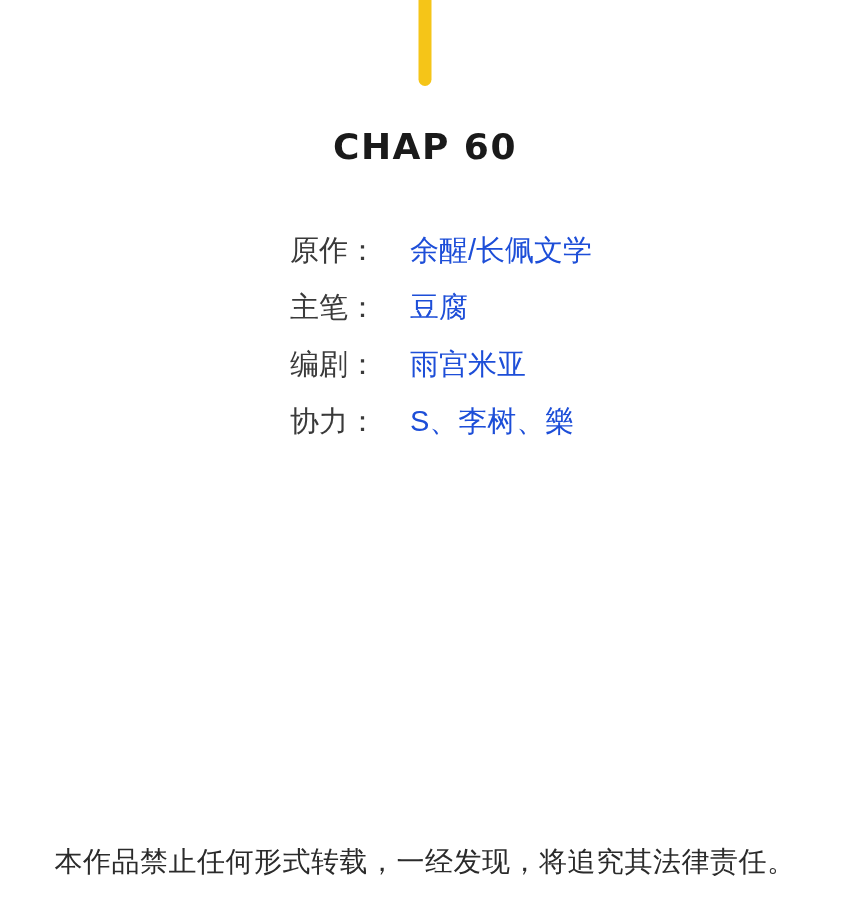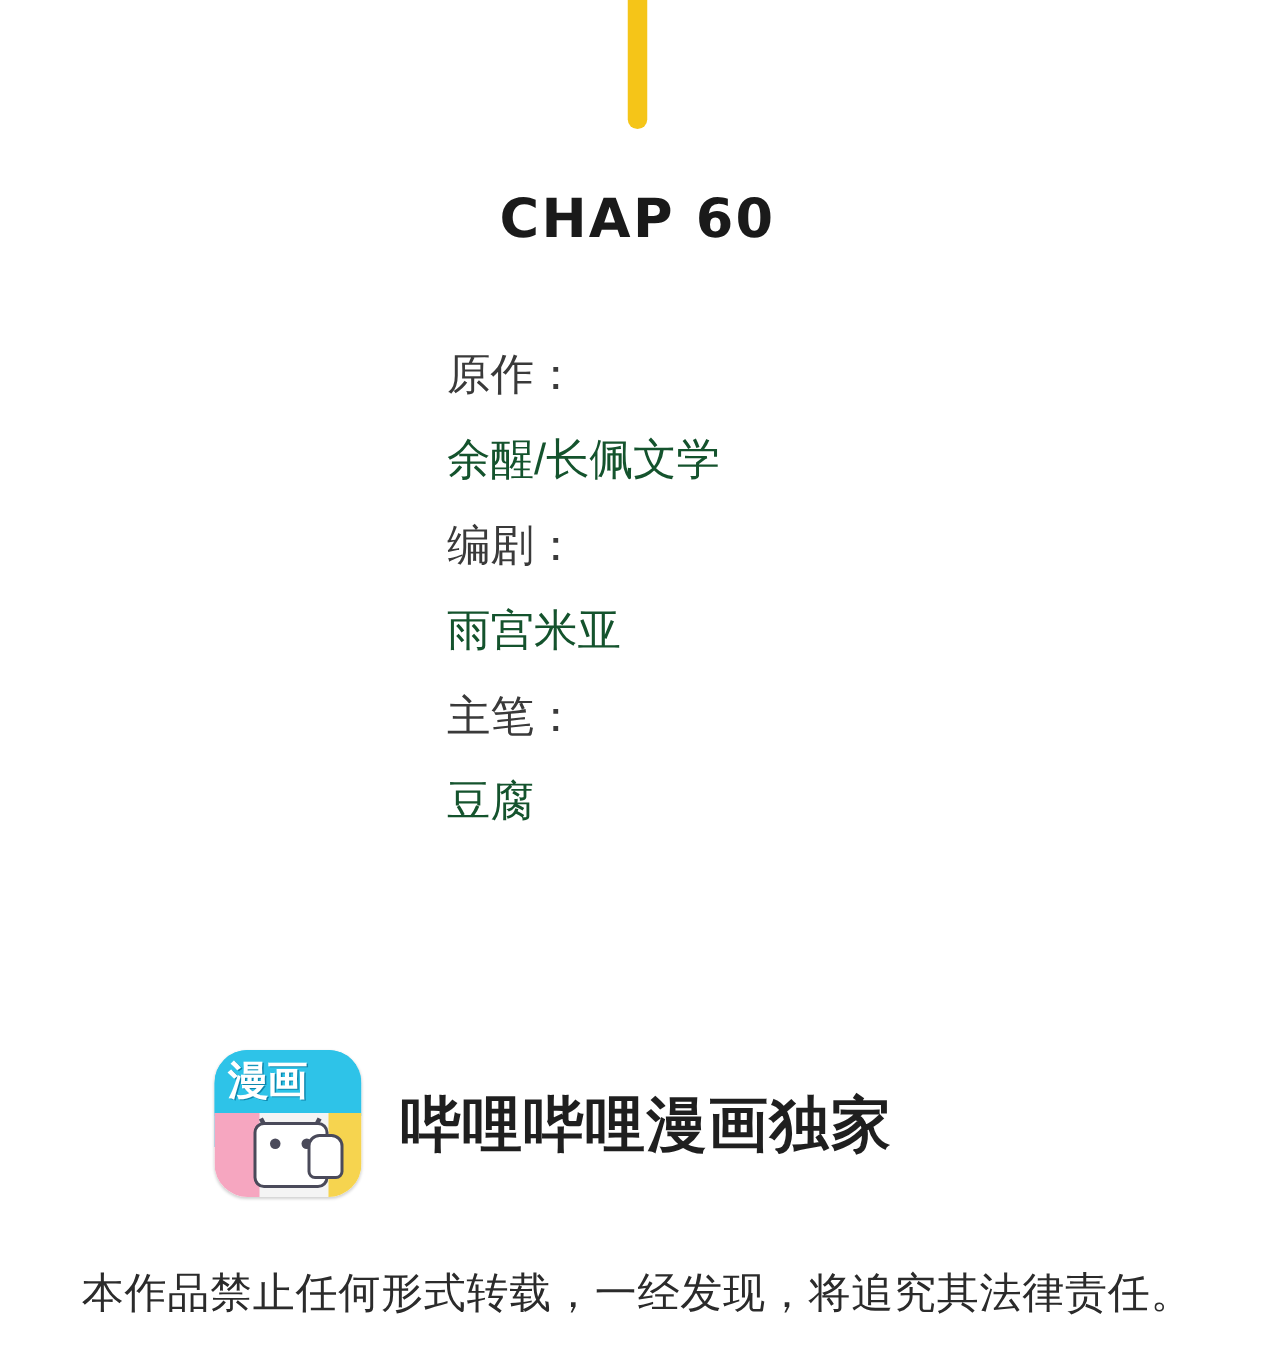--- a/index.html
+++ b/index.html
@@ -56,30 +56,29 @@
     left: 290px;
     width: 480px;
   }
   .credit-row {
     display: flex;
     align-items: baseline;
     font-size: 29px;
     line-height: 57px;
     color: #3a3a3a;
     white-space: nowrap;
-    flex-direction: column;
   }
   .credit-label {
     display: inline-block;
     min-width: 112px;
   }
   .credit-value {
     display: inline-block;
     margin-left: 8px;
-    color: #14532d;
+    color: #1d4ed8;
   }
 
   
   .brand-row {
     position: absolute;
     top: 700px;
     left: 143px;
     display: flex;
     align-items: center;
   }
@@ -205,39 +204,29 @@
   <div class="top-bar"></div>
 
   <div class="chapter-title">CHAP 60</div>
 
   <div class="credits">
     <div class="credit-row">
       <span class="credit-label">原作：</span>
       <span class="credit-value">余醒/长佩文学</span>
     </div>
     <div class="credit-row">
+      <span class="credit-label">主笔：</span>
+      <span class="credit-value">豆腐</span>
+    </div>
+    <div class="credit-row">
       <span class="credit-label">编剧：</span>
       <span class="credit-value">雨宫米亚</span>
     </div>
     <div class="credit-row">
-      <span class="credit-label">主笔：</span>
-      <span class="credit-value">豆腐</span>
+      <span class="credit-label">协力：</span>
+      <span class="credit-value">S、李树、樂</span>
     </div>
   </div>
 
-  <div class="brand-row">
-    <div class="brand-logo">
-      <div class="logo-band"></div>
-      <div class="logo-lower"></div>
-      <div class="logo-pink"></div>
-      <div class="logo-yellow"></div>
-      <div class="logo-ear-l"></div>
-      <div class="logo-ear-r"></div>
-      <div class="logo-tv"></div>
-      <div class="logo-hand"></div>
-      <div class="logo-word">漫画</div>
-    </div>
-    <div class="brand-text">哔哩哔哩漫画独家</div>
-  </div>
 
   <div class="notice">本作品禁止任何形式转载，一经发现，将追究其法律责任。</div>
 
 </div>
 
 </body></html>

